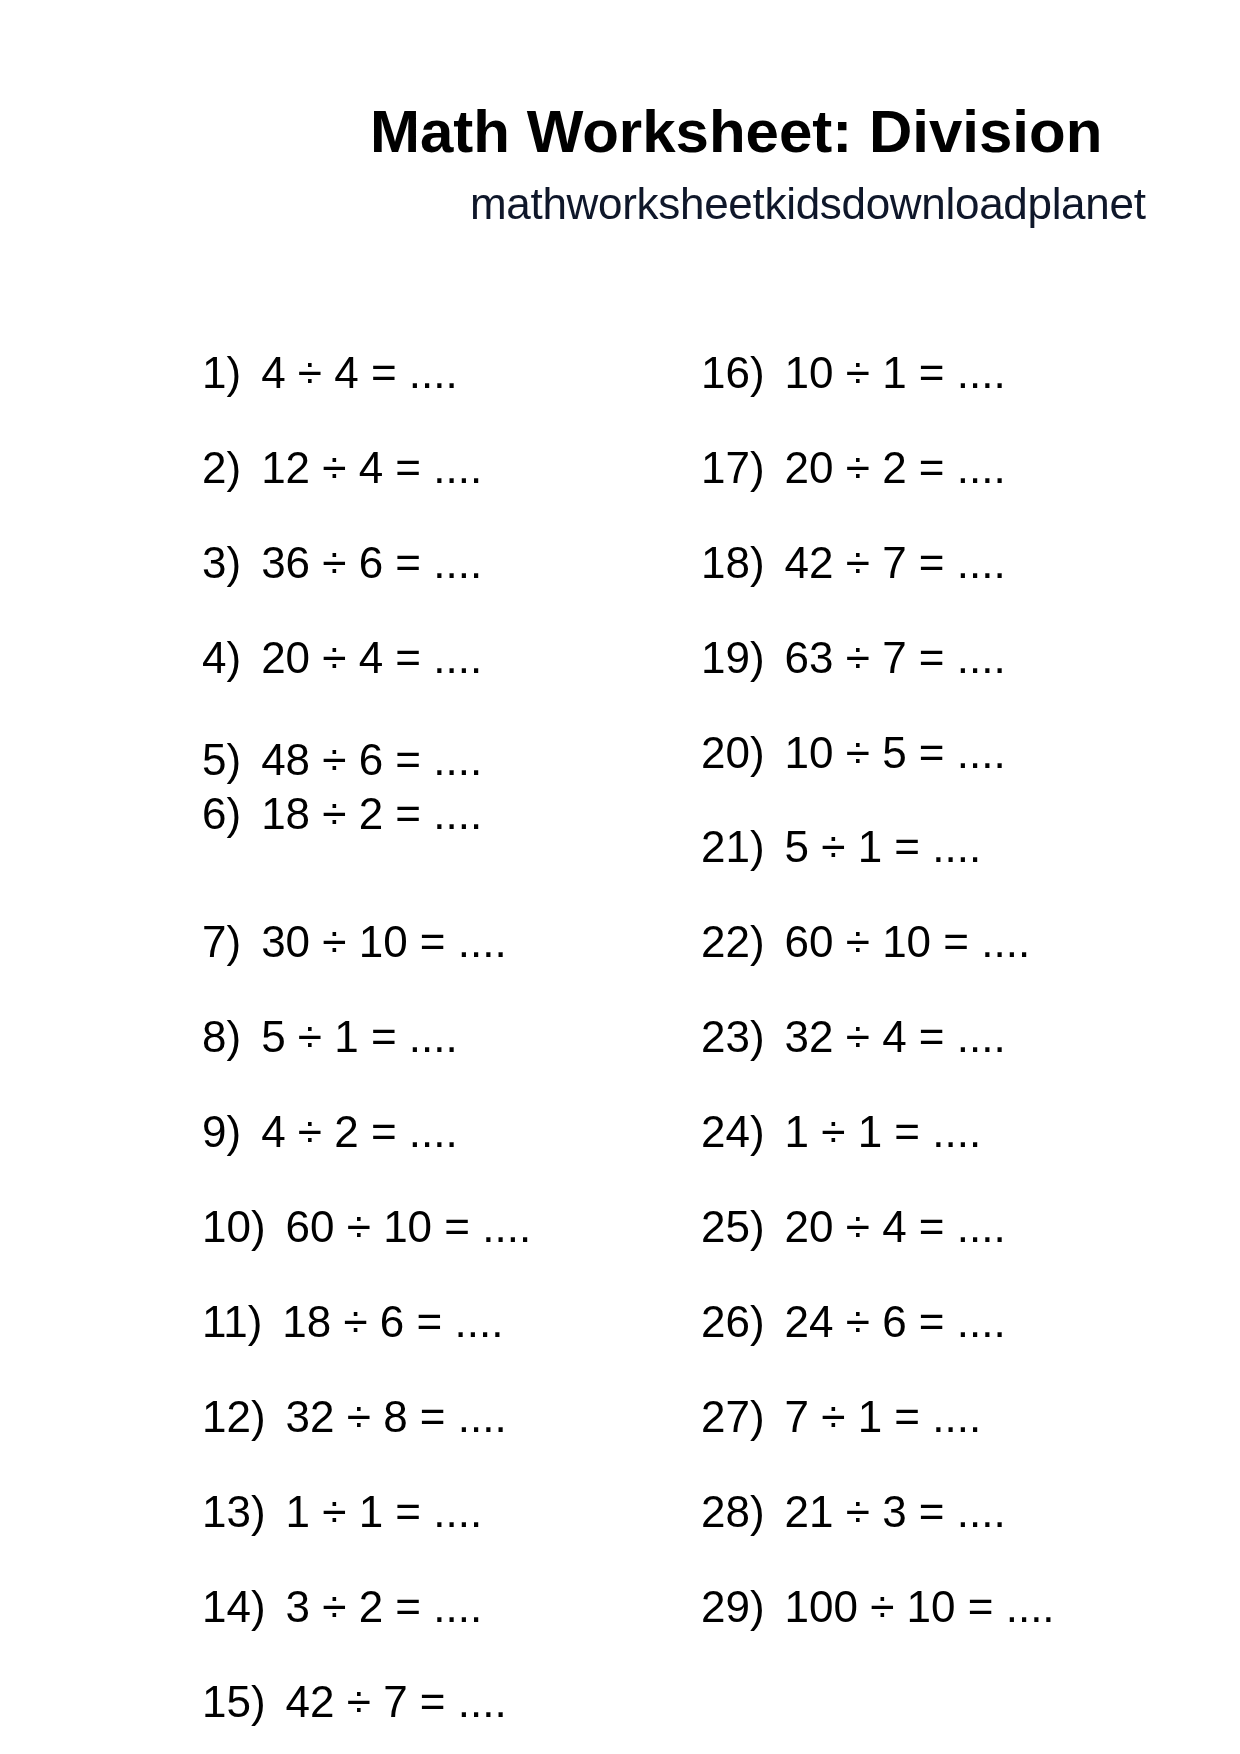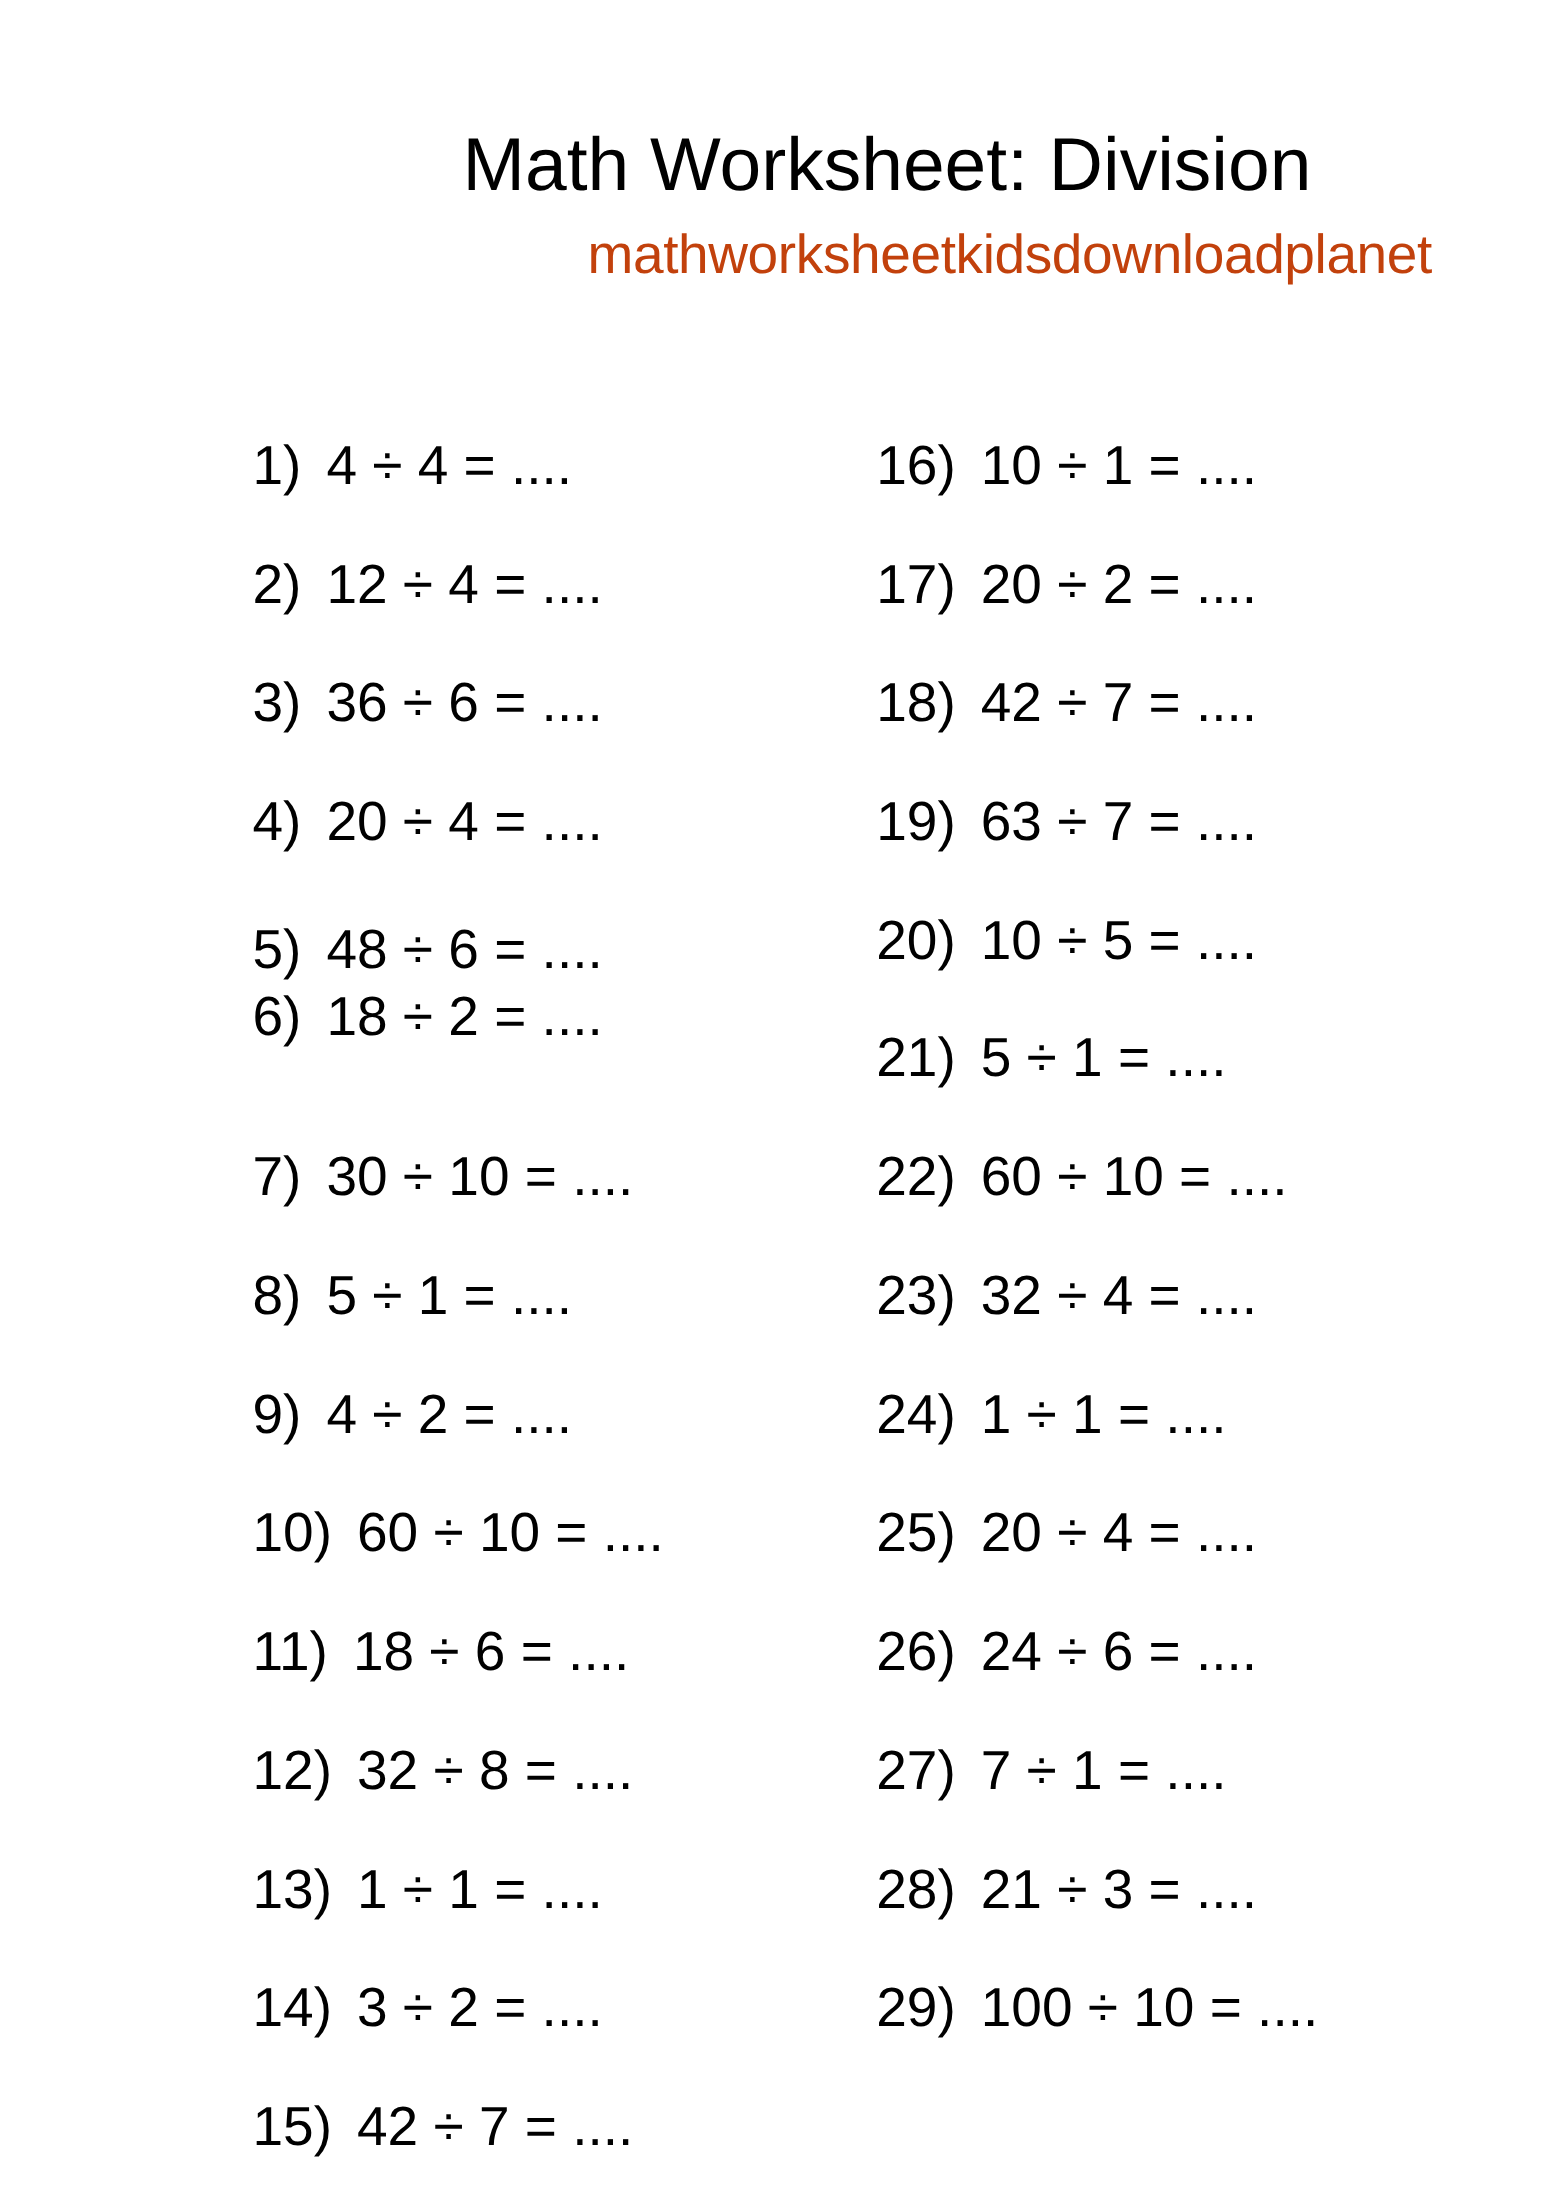--- a/index.html
+++ b/index.html
@@ -16,29 +16,29 @@
       color: #000000;
     }
     .title {
       position: absolute;
       left: 370px;
       top: 96px;
       font-size: 60px;
       line-height: 72px;
       white-space: nowrap;
       margin: 0;
-      font-weight: normal;
+      font-weight: bold;
     }
     .subtitle {
       position: absolute;
       left: 470px;
       top: 178px;
       font-size: 44px;
       line-height: 52px;
-      color: #c2410c;
+      color: #0f172a;
       white-space: nowrap;
       letter-spacing: -0.3px;
     }
     .column {
       position: absolute;
       top: 0;
     }
     .col-left { left: 202px; }
     .col-right { left: 701px; }
     .problem {

